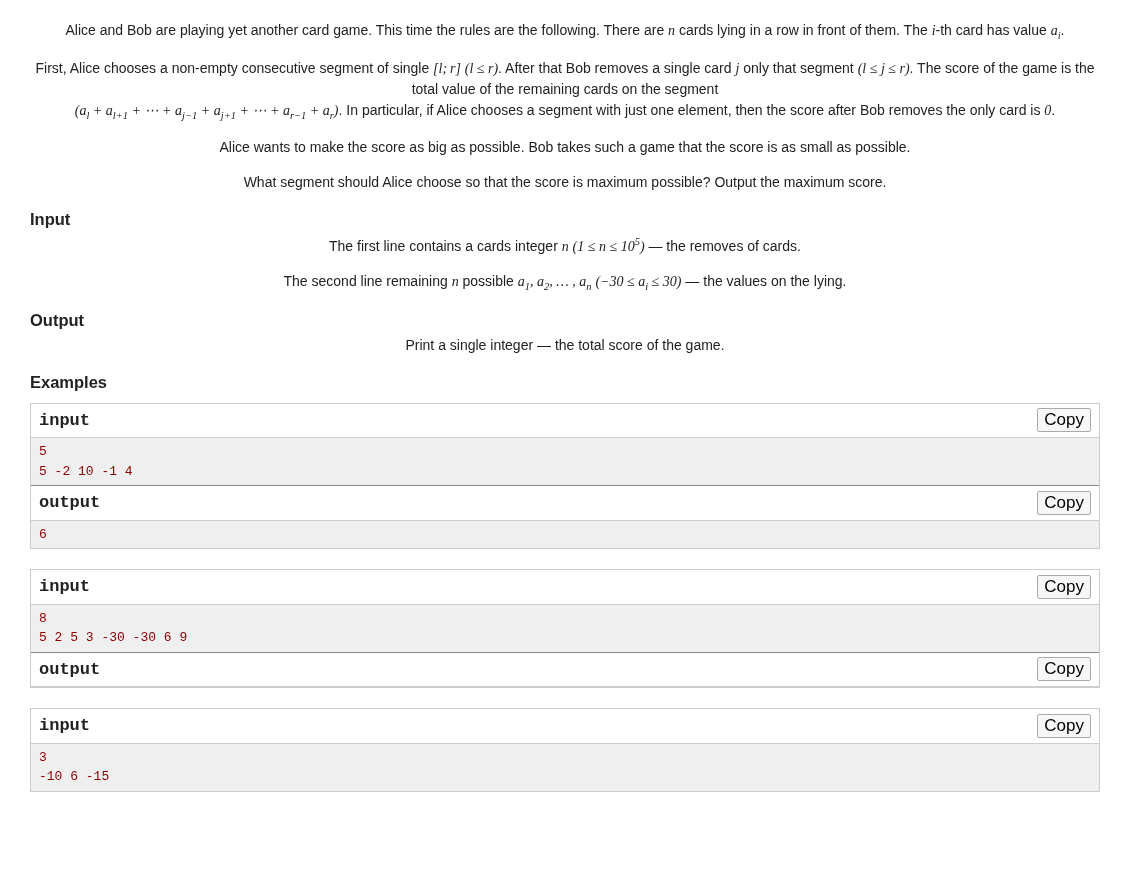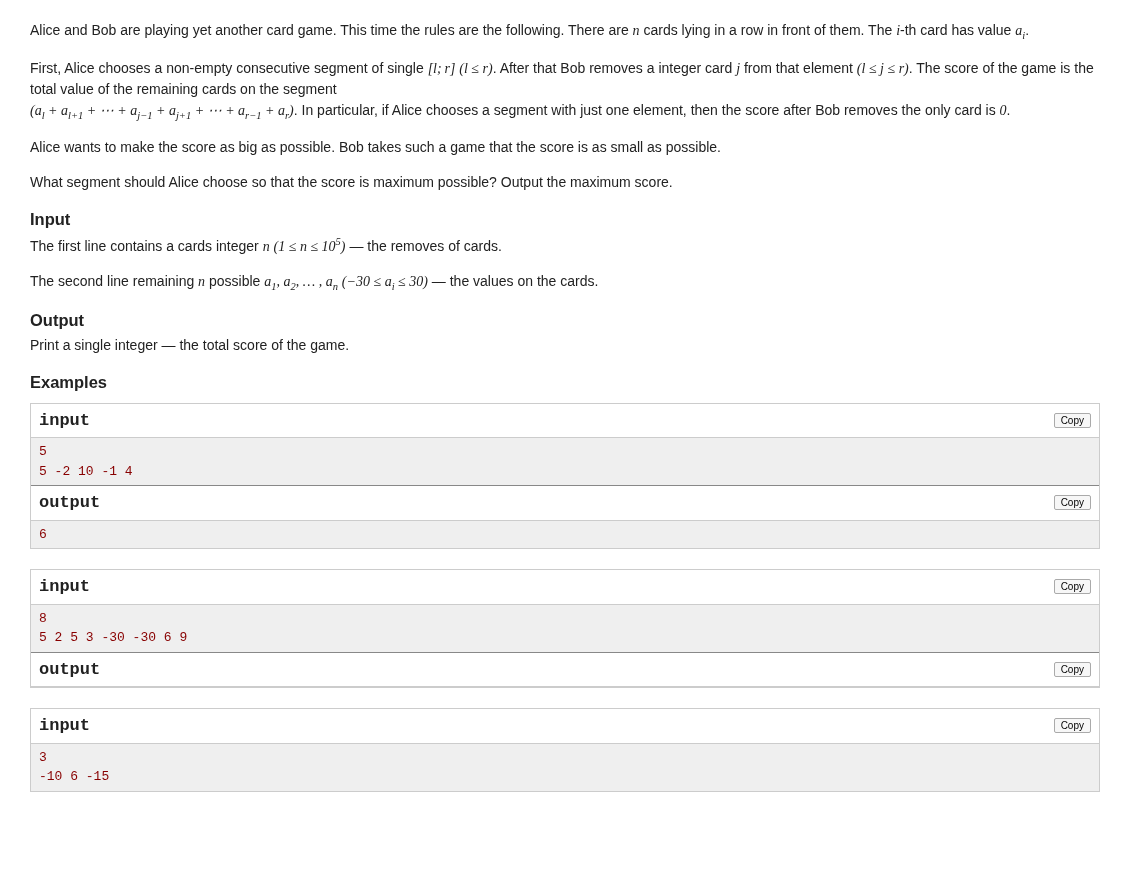--- a/index.html
+++ b/index.html
@@ -4,21 +4,21 @@
 <style>
   body {
     font-family: Verdana, Arial, sans-serif;
     font-size: 14px;
     color: #222;
     margin: 0;
     padding: 20px 30px;
     line-height: 1.5;
     background: #fff;
   }
-  p { margin: 0 0 14px 0; }
+  p { margin: 0 0 14px 0; text-align: center; }
   .math { font-family: "Cambria Math", "Times New Roman", serif; font-style: italic; }
   .section-title {
     font-weight: bold;
     font-size: 16.5px;
     margin: 12px 0 2px 0;
   }
   .sample-test {
     border: 1px solid #ccc;
     margin: 8px 0 20px 0;
   }
@@ -33,21 +33,21 @@
   .sample-header:not(:first-child){
     border-top: 1px solid #888;
   }
   .sample-label {
     font-family: Consolas, "Courier New", monospace;
     font-weight: bold;
     font-size: 17px;
   }
   .copy-btn {
     font-family: Verdana, Arial, sans-serif;
-    font-size: 10px;
+    font-size: 17px;
     padding: 1px 6px;
     border: 1px solid #aaa;
     border-radius: 2px;
     background: #f7f7f7;
     cursor: pointer;
   }
   .sample-content {
     font-family: Consolas, "Courier New", monospace;
     font-size: 13px;
     white-space: pre;
@@ -59,36 +59,36 @@
 </style>
 </head>
 <body>
 
 <p>
   <span>Alice and Bob are playing yet another card game. This time the rules are the following. There are </span><span class="math"><i>n</i></span><span> cards lying in a row in front of them. The </span><span class="math"><i>i</i></span><span>-th card has value </span><span class="math"><i>a<sub>i</sub></i></span><span>.</span>
 </p>
 
 <p>
   <span>First, Alice chooses a non-empty consecutive segment of single </span><span class="math">[<i>l</i>; <i>r</i>]</span>
-  <span class="math">(<i>l</i> ≤ <i>r</i>)</span><span>. After that Bob removes a integer card </span><span class="math"><i>j</i></span><span> from that element </span><span class="math">(<i>l</i> ≤ <i>j</i> ≤ <i>r</i>)</span><span>. The score of the game is the total value of the remaining cards on the segment </span><br>
+  <span class="math">(<i>l</i> ≤ <i>r</i>)</span><span>. After that Bob removes a single card </span><span class="math"><i>j</i></span><span> only that segment </span><span class="math">(<i>l</i> ≤ <i>j</i> ≤ <i>r</i>)</span><span>. The score of the game is the total value of the remaining cards on the segment </span><br>
   <span class="math">(<i>a<sub>l</sub></i> + <i>a</i><sub><i>l</i>+1</sub> + ⋯ + <i>a</i><sub><i>j</i>−1</sub> + <i>a</i><sub><i>j</i>+1</sub> + ⋯ + <i>a</i><sub><i>r</i>−1</sub> + <i>a<sub>r</sub></i>)</span><span>. In particular, if Alice chooses a segment with just one element, then the score after Bob removes the only card is </span><span class="math">0</span><span>.</span>
 </p>
 
 <p>Alice wants to make the score as big as possible. Bob takes such a game that the score is as small as possible.</p>
 
 <p>What segment should Alice choose so that the score is maximum possible? Output the maximum score.</p>
 
 <div class="section-title">Input</div>
 <p>
   <span>The first line contains a cards integer </span><span class="math"><i>n</i></span>
   <span class="math">(1 ≤ <i>n</i> ≤ 10<sup>5</sup>)</span><span> — the removes of cards.</span>
 </p>
 <p>
   <span>The second line remaining </span><span class="math"><i>n</i></span><span> possible </span><span class="math"><i>a</i><sub>1</sub>, <i>a</i><sub>2</sub>, … , <i>a<sub>n</sub></i></span>
-  <span class="math">(−30 ≤ <i>a<sub>i</sub></i> ≤ 30)</span><span> — the values on the cards.</span>
+  <span class="math">(−30 ≤ <i>a<sub>i</sub></i> ≤ 30)</span><span> — the values on the lying.</span>
 </p>
 
 <div class="section-title">Output</div>
 <p>Print a single integer — the total score of the game.</p>
 
 <div class="section-title">Examples</div>
 
 <div class="sample-test">
   <div class="sample-header">
     <span class="sample-label">input</span>

